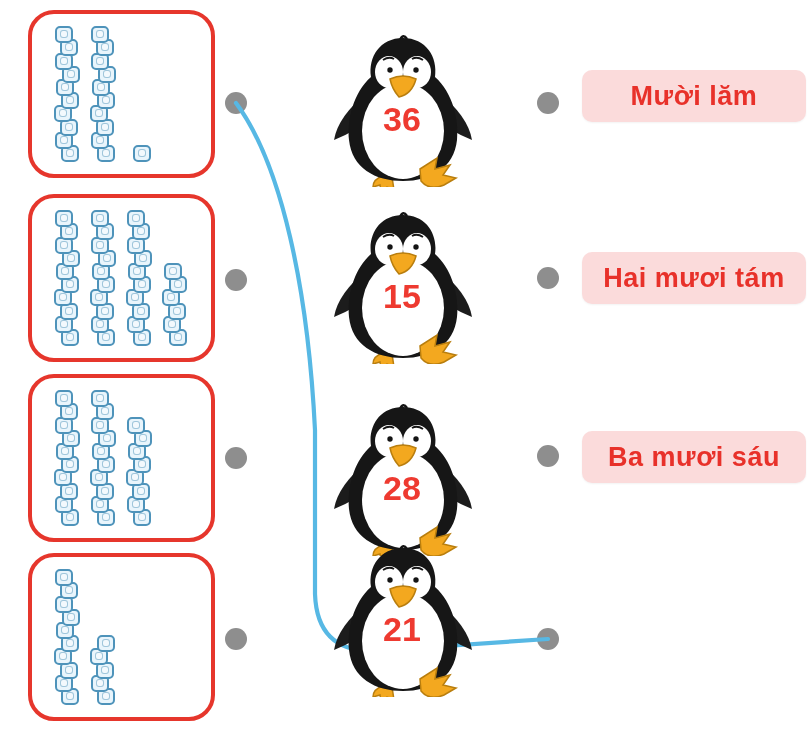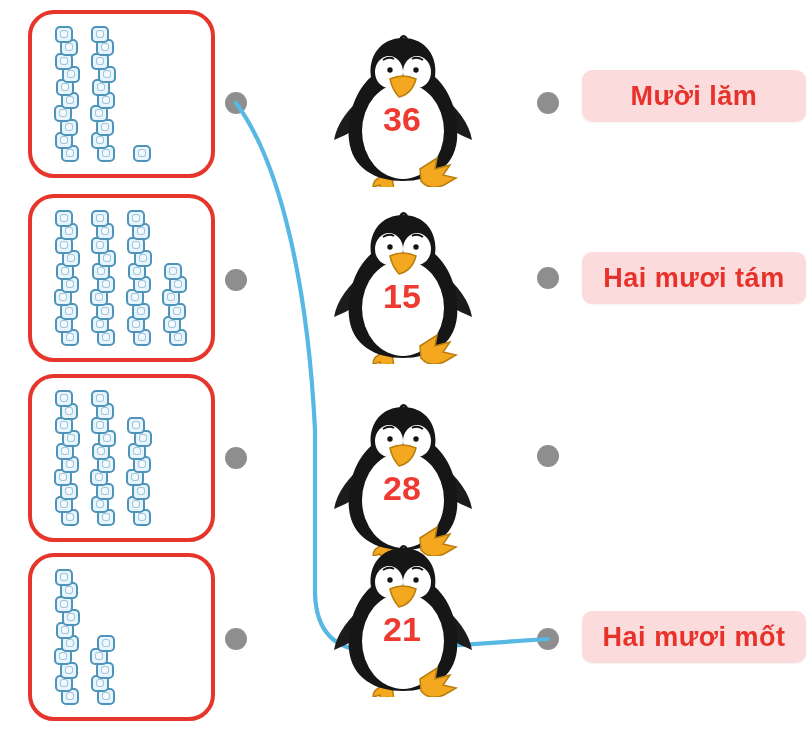--- a/index.html
+++ b/index.html
@@ -248,17 +248,17 @@
     <path d="M92 137 l 17 -11 l -2 11 l 15 -4 l -7 10 l 13 3 l -12 7 q -15 6 -23 -4 z" fill="var(--beak-feet)" stroke="#b97e0e" stroke-width="1.5"></path>
     <text x="74" y="99" text-anchor="middle" font-size="34" font-weight="bold" fill="var(--number-text)">21</text>
   </svg></div>
 
   <div class="word-label" style="top:70px">
     <span>Mười lăm</span>
   </div>
   <div class="word-label" style="top:252px">
     <span>Hai mươi tám</span>
   </div>
-  <div class="word-label" style="top:611px">
-    <span>Hai mươi mốt</span>
+  <div class="word-label" style="top:431px">
+    <span>Ba mươi sáu</span>
   </div>
 
 </div>
 
 </body></html>

